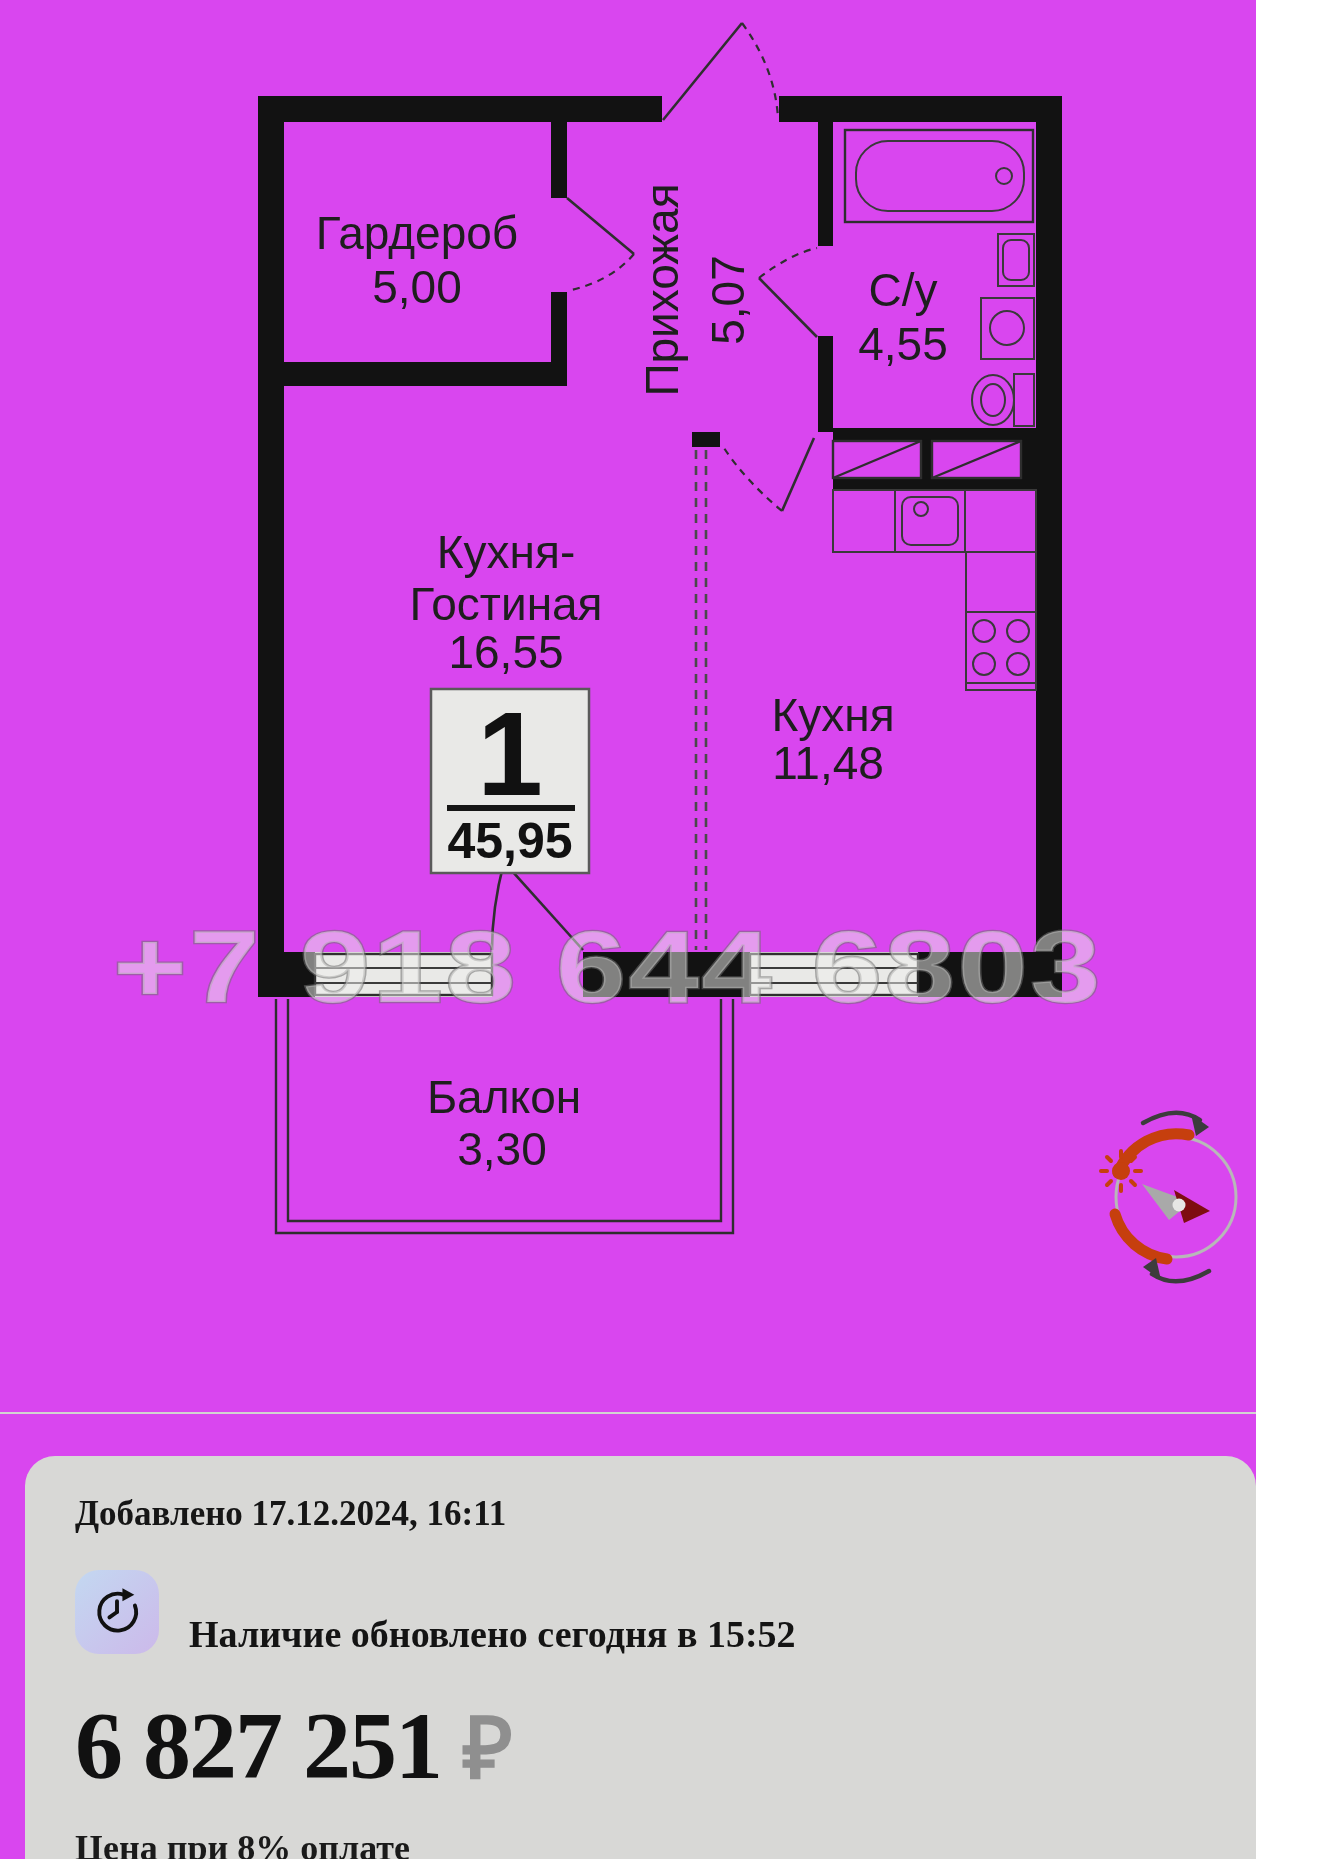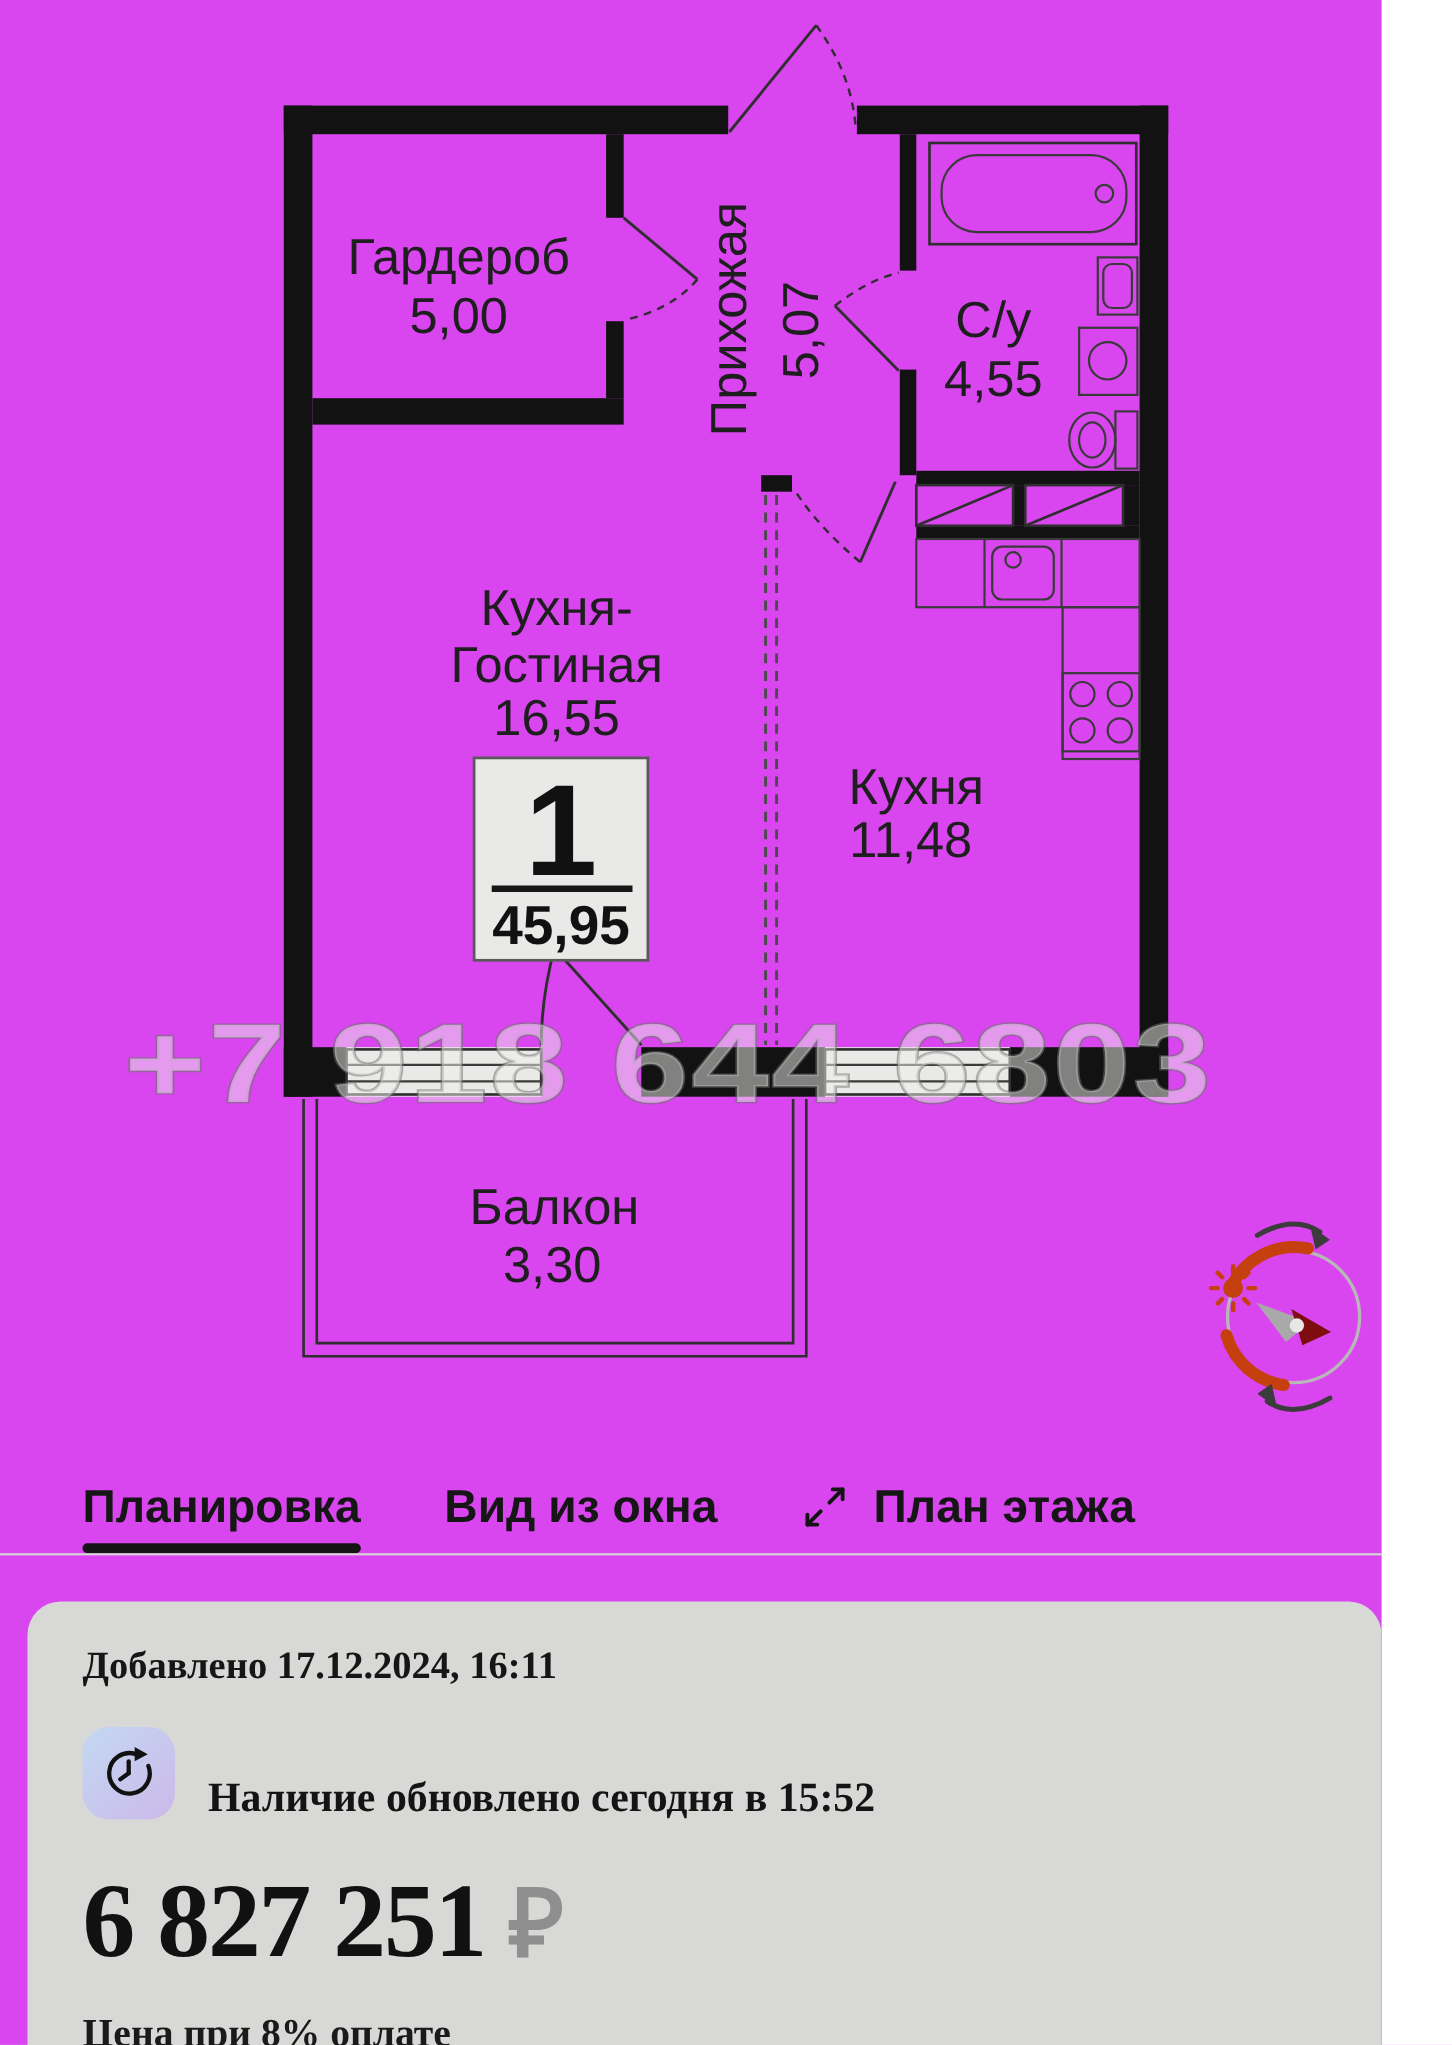--- a/index.html
+++ b/index.html
@@ -198,40 +198,20 @@
       </g>
       <g>
         <path d="M -33 -74 Q 0 -93 24 -77" stroke="#3c3c3c" stroke-width="4.5" fill="none" stroke-linecap="round"></path>
         <polygon points="33,-70 15,-83 20,-61" fill="#3c3c3c"></polygon>
         <path d="M 33 74 Q 0 93 -24 77" stroke="#3c3c3c" stroke-width="4.5" fill="none" stroke-linecap="round"></path>
         <polygon points="-33,70 -15,83 -20,61" fill="#3c3c3c"></polygon>
       </g>
     </g>
   </svg>
 
-  <div id="tabs">
-    <div class="tab">
-      <span>Планировка</span>
-      <div class="tab-underline"></div>
-    </div>
-    <div class="tab">
-      <span>Вид из окна</span>
-    </div>
-    <div class="tab">
-      <span style="display:inline-flex;">
-        <svg width="44" height="44" viewBox="0 0 44 44" fill="none" stroke="#141414" stroke-width="3.5" stroke-linecap="round" stroke-linejoin="round">
-          <path d="M26 18 L38 6"></path>
-            <path d="M29 6 L38 6 L38 15"></path>
-          <path d="M18 26 L6 38"></path>
-            <path d="M15 38 L6 38 L6 29"></path>
-        </svg>
-      </span>
-      <span>План этажа</span>
-    </div>
-  </div>
   <div id="tabs-divider"></div>
 
   <div id="info-card">
     <div class="added">Добавлено 17.12.2024, 16:11</div>
 
     <div class="avail-row">
       <div class="clock-badge">
         <svg width="52" height="52" viewBox="0 0 48 48" fill="none" stroke="#111" stroke-width="3.6" stroke-linecap="round">
           <path d="M 30 8 A 17 17 0 1 0 40.5 18"></path>
           <polygon points="29,2 29,14 40,8" fill="#111" stroke="none"></polygon>

